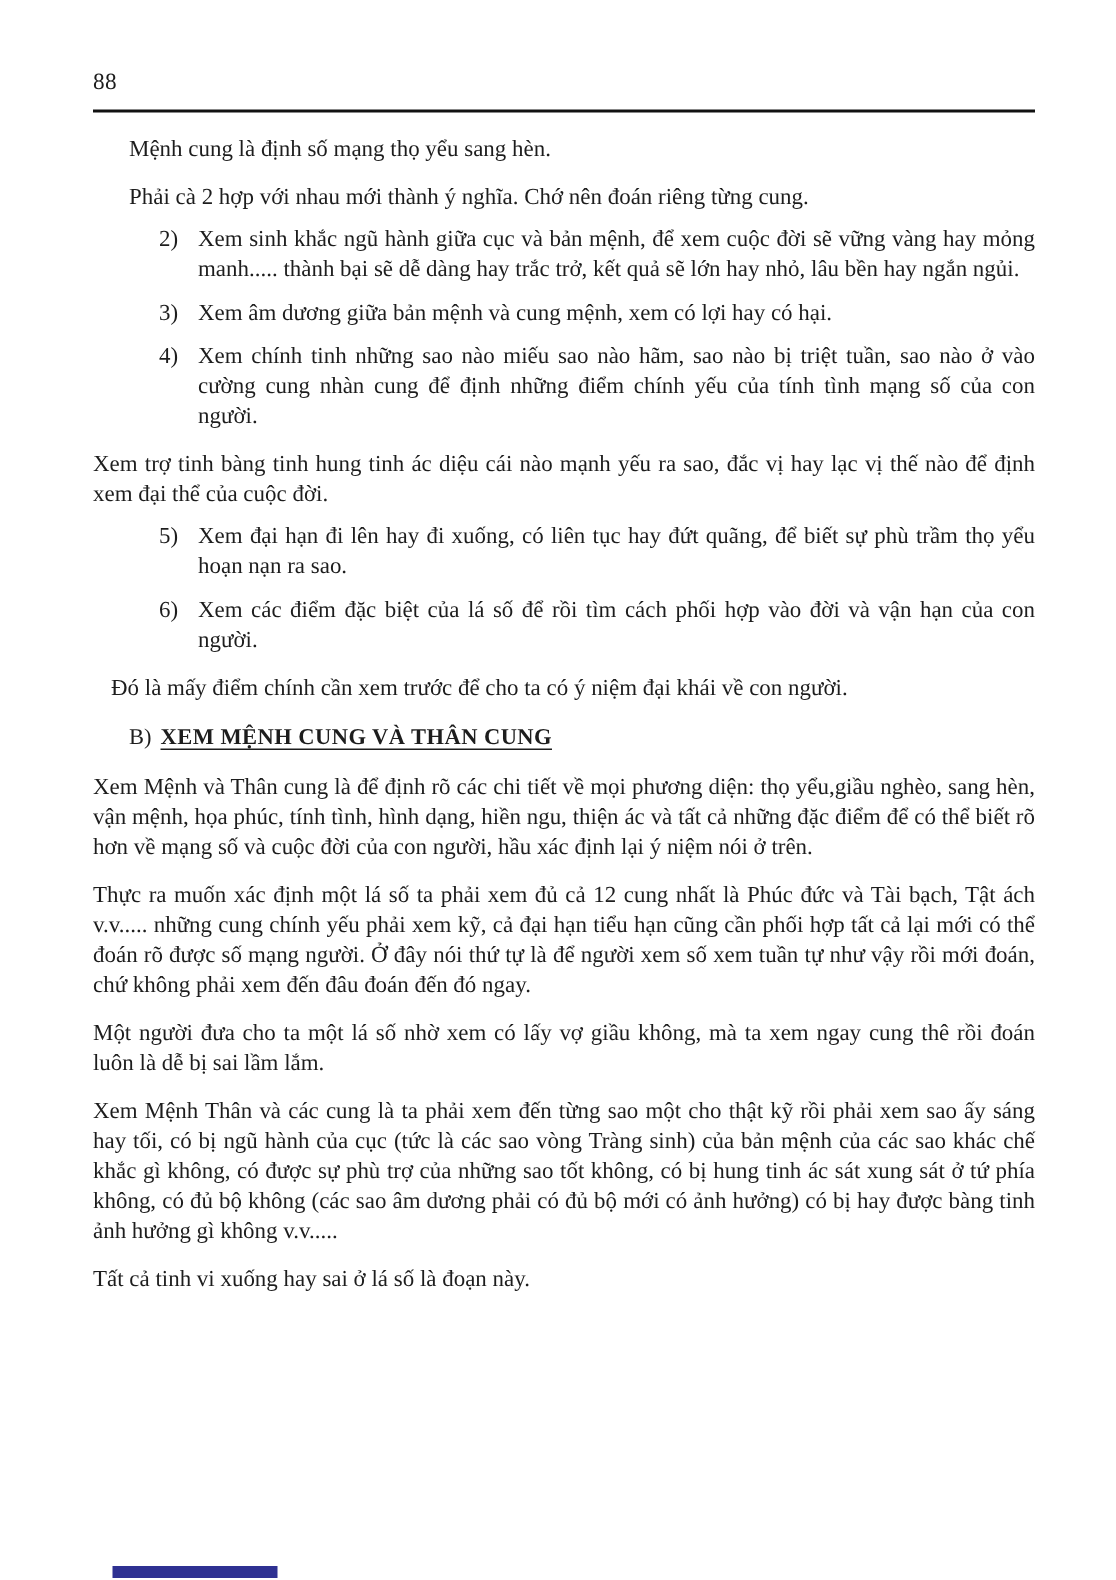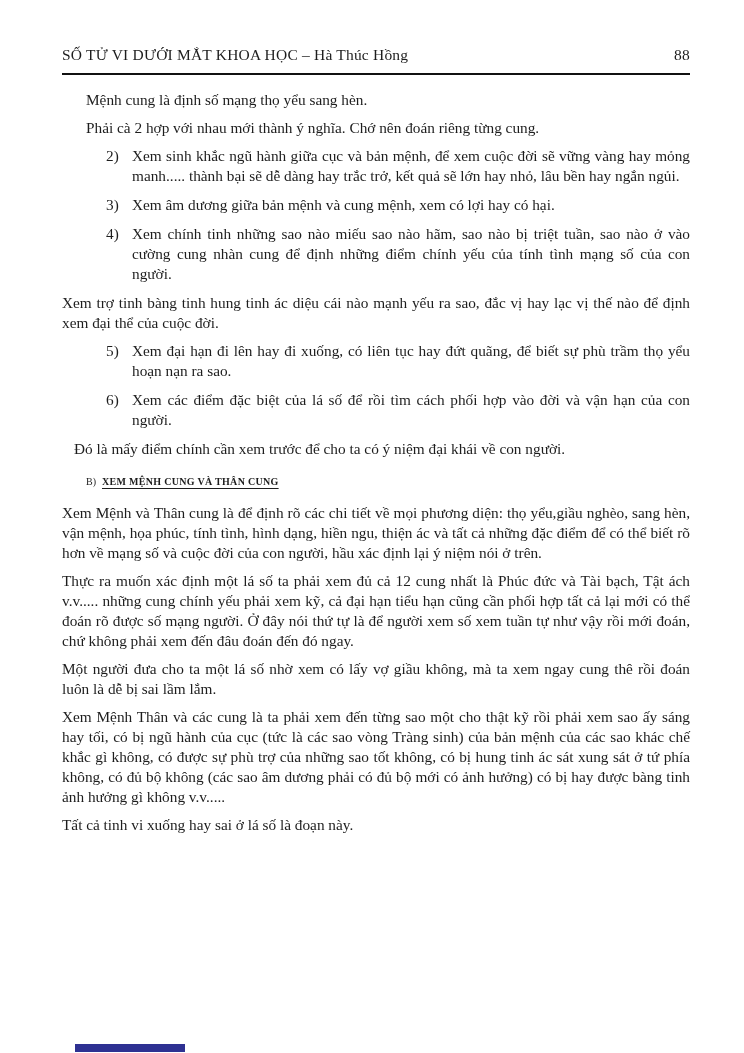--- a/index.html
+++ b/index.html
@@ -22,42 +22,42 @@
     line-height: 18px;
     letter-spacing: 0.2px;
   }
   .rule {
     border: none;
     border-top: 2px solid #111111;
     margin: 9px 0 0 0;
   }
   .body { margin-top: 15px; font-size: 15.3px; line-height: 20px; }
   .p {
-    margin: 0 0 8px 0;
+    margin: 12px 0 8px 0;
     text-align: justify;
   }
   .p.indent { text-indent: 24px; }
   .p.small-indent { text-indent: 12px; }
   .li {
     display: flex;
     margin: 0 0 9px 0;
     padding-left: 44px;
   }
   .li .num {
     flex: 0 0 26px;
     text-align: left;
   }
   .li .li-text {
     flex: 1;
     margin: 0;
     text-align: justify;
   }
   .heading {
     margin: 12px 0 10px 24px;
-    font-size: 10px;
+    font-size: 15px;
     line-height: 22px;
   }
   .heading .hd-label { font-weight: normal; margin-right: 6px; }
   .heading .hd-title {
     font-weight: bold;
     text-decoration: underline;
     text-underline-offset: 3px;
     letter-spacing: 0.3px;
   }
   .artifact-bar {
@@ -68,21 +68,20 @@
     height: 8px;
     background: #2e3192;
   }
 </style>
 </head>
 <body>
 
 <div class="page">
 
   <div class="header">
-    <span>SỐ TỬ VI DƯỚI MẮT KHOA HỌC – Hà Thúc Hồng</span>
     <span>88</span>
   </div>
   <hr class="rule">
 
   <div class="body">
 
     <p class="p indent">Mệnh cung là định số mạng thọ yểu sang hèn.</p>
     <p class="p indent">Phải cà 2 hợp với nhau mới thành ý nghĩa. Chớ nên đoán riêng từng cung.</p>
 
     <div class="li">

